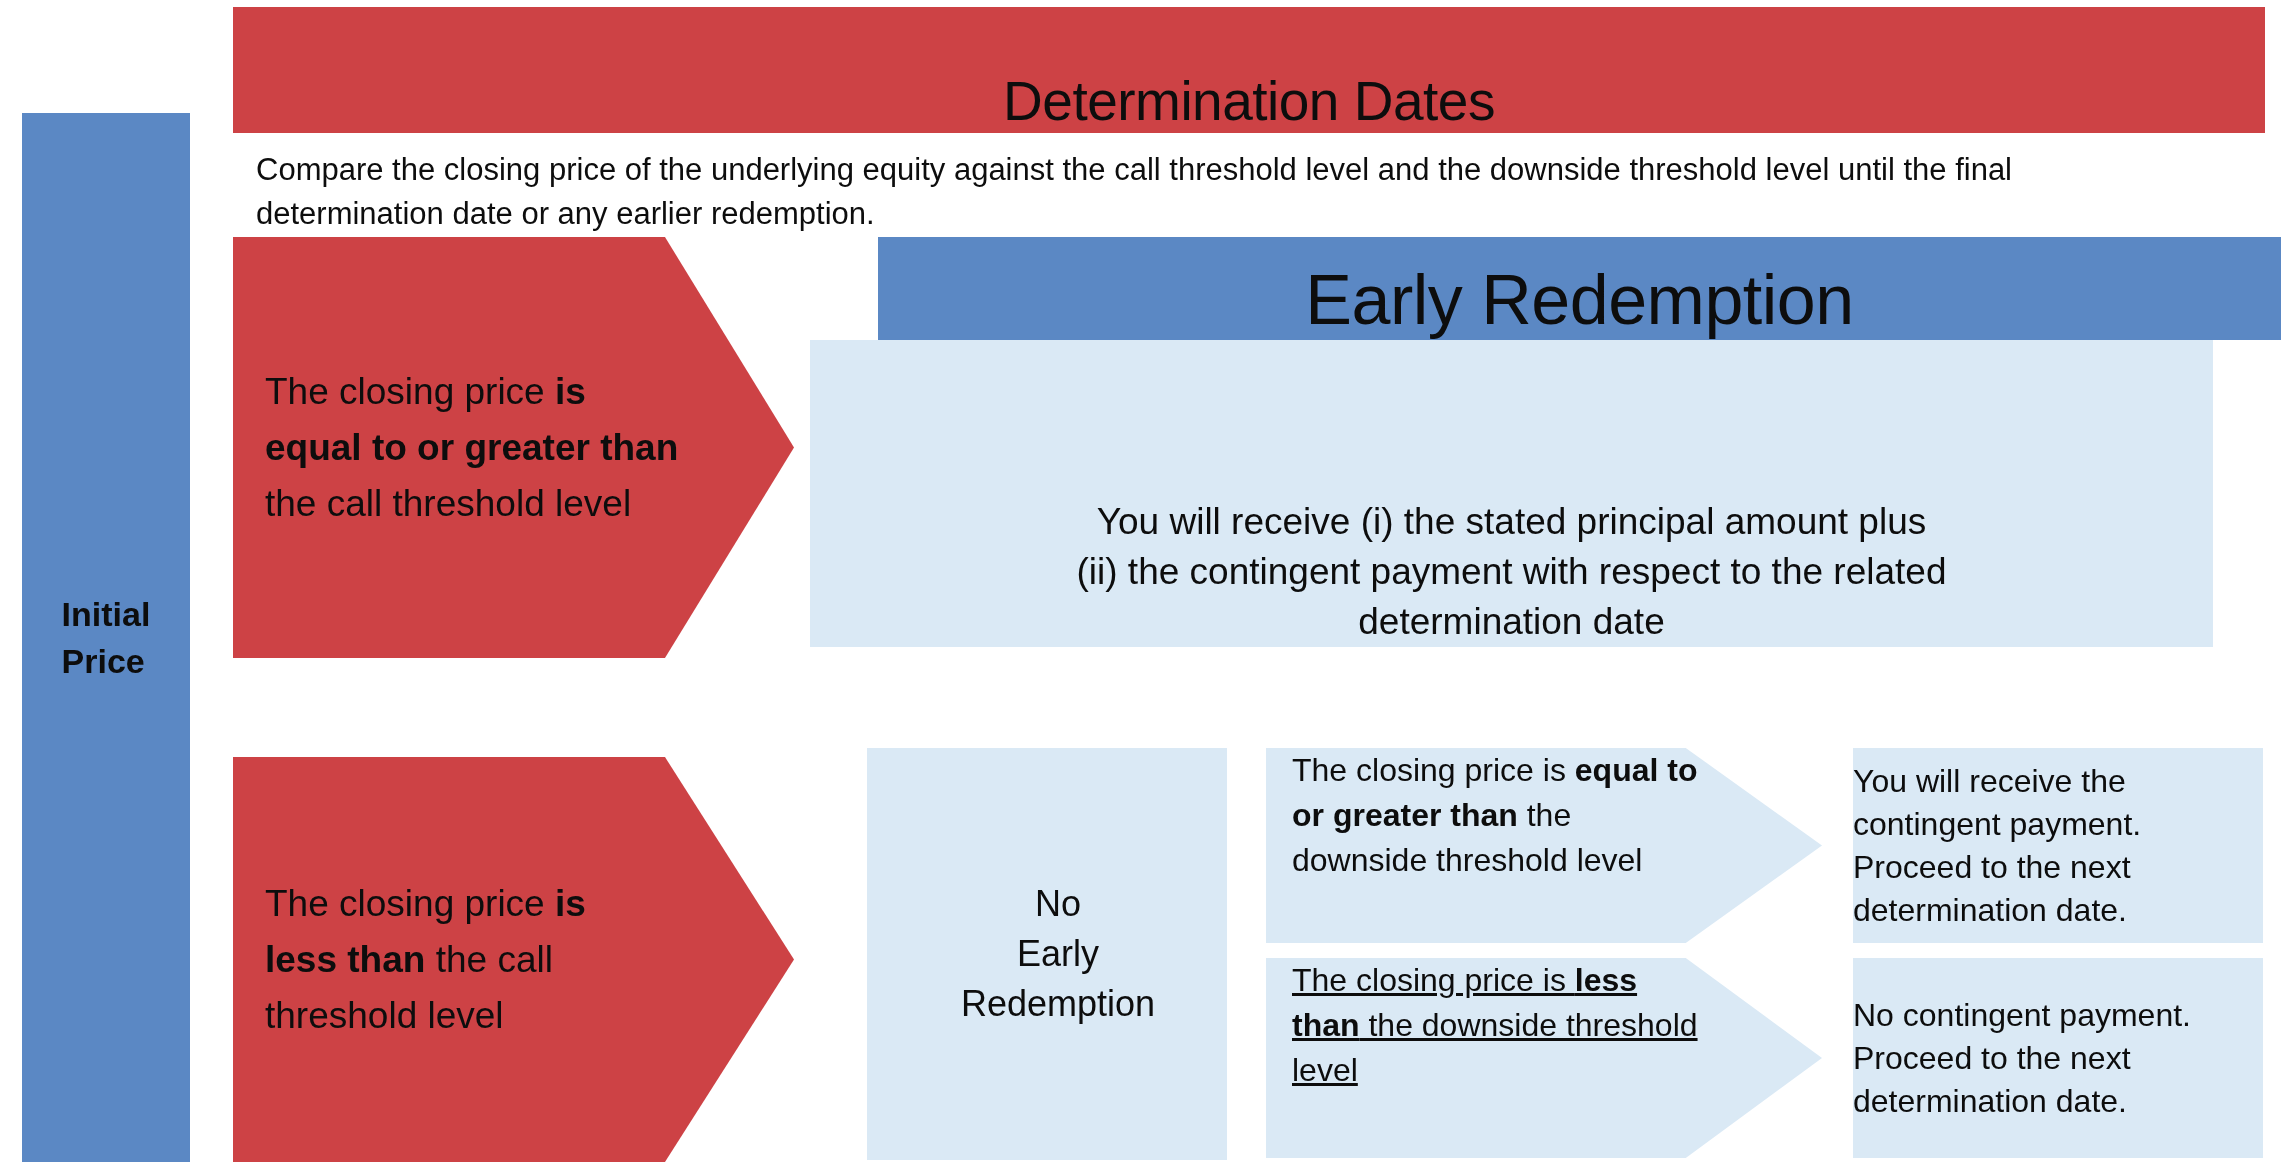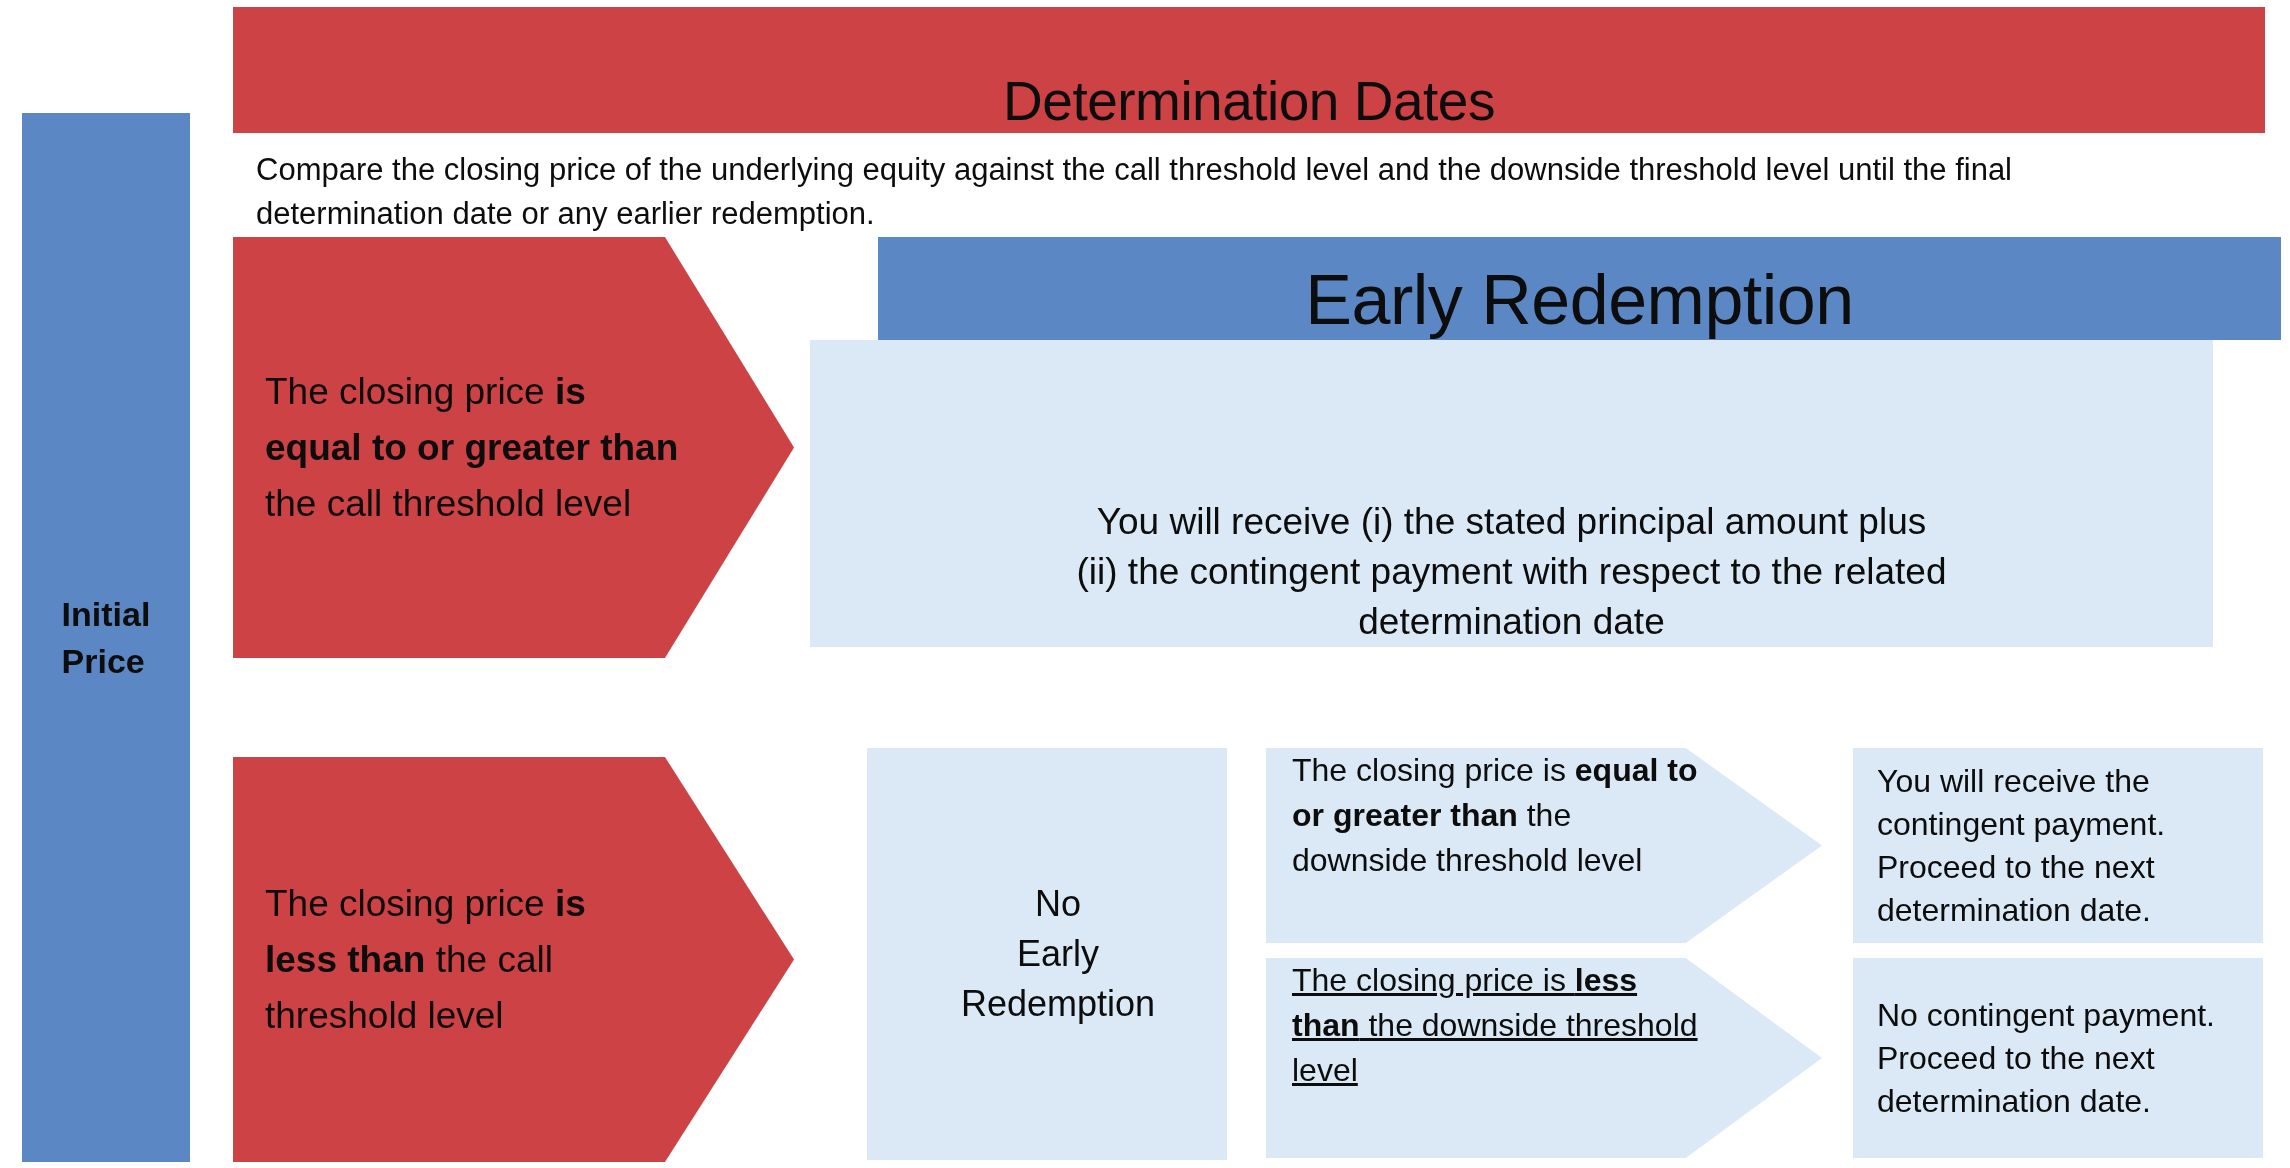--- a/index.html
+++ b/index.html
@@ -82,21 +82,21 @@
     font-size:32px;line-height:45px;
   }
   .arrow-ds-up{left:1266px;top:748px;width:556px;height:195px;}
   .arrow-ds-down{left:1266px;top:958px;width:556px;height:200px;text-decoration:underline;}
 
   
   .outcome{
     position:absolute;left:1853px;width:410px;
     background:var(--lightblue);
     display:flex;flex-direction:column;justify-content:center;
-    box-sizing:border-box;padding-left:24px;
+    box-sizing:border-box;
     font-size:32px;line-height:43px;
   }
   .outcome-up{top:748px;height:195px;}
   .outcome-down{top:958px;height:200px;}
 </style>
 </head>
 <body>
 
 <div class="canvas">
 

